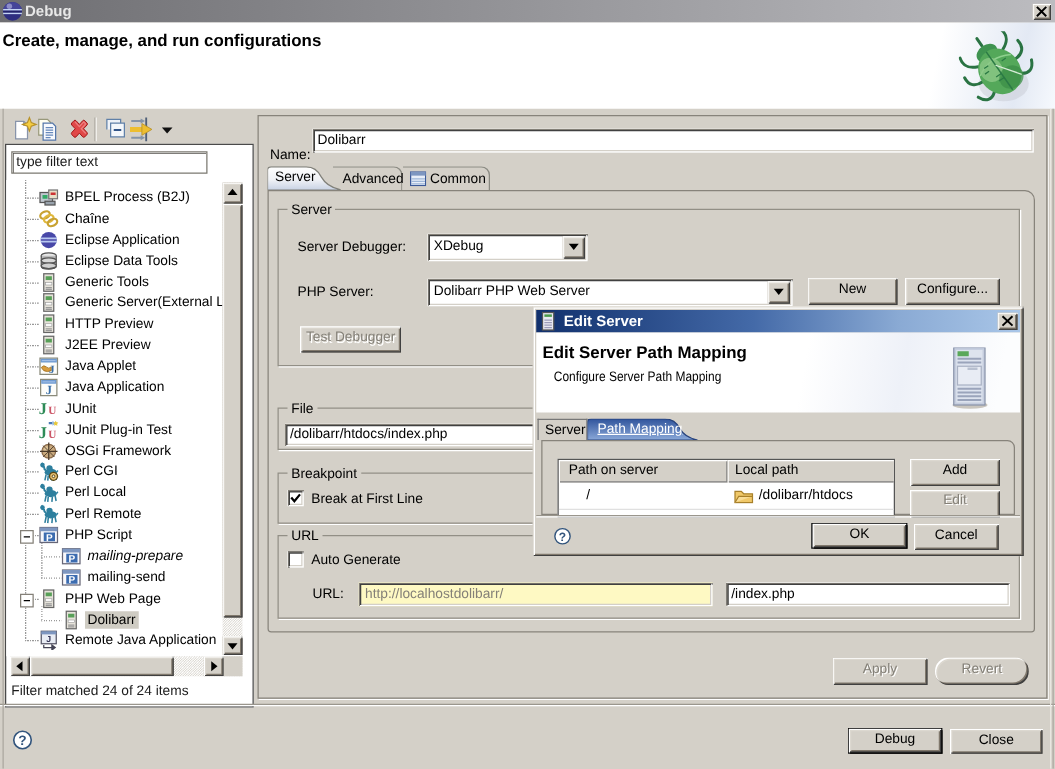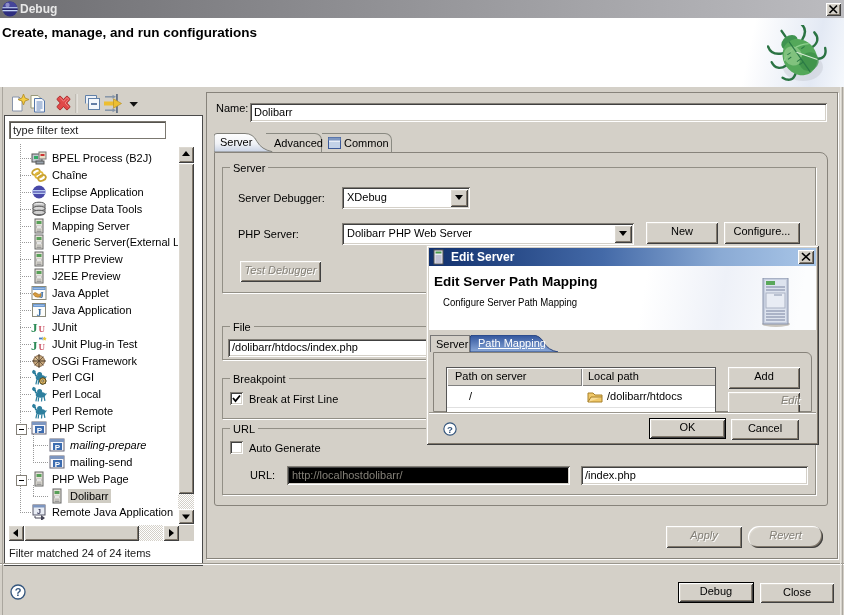--- a/index.html
+++ b/index.html
@@ -3,21 +3,21 @@
 * { margin:0; padding:0; box-sizing:border-box; }
 html,body { width:844px; height:615px; overflow:hidden; }
 body { font-family:"Liberation Sans", sans-serif; font-size:11px; background:#d4d0c8; color:#000; position:relative; }
 .abs { position:absolute; }
 .raised { background:#d4d0c8; box-shadow: inset 1px 1px 0 #ffffff, inset -1px -1px 0 #404040, inset 2px 2px 0 #dcd8d0, inset -2px -2px 0 #80786c; }
 .sunken { background:#fff; box-shadow: inset 1px 1px 0 #848078, inset -1px -1px 0 #ffffff, inset 2px 2px 0 #404040, inset -2px -2px 0 #d4d0c8; }
 .group { border:1px solid #928f86; box-shadow: 1px 1px 0 #ffffff, inset 1px 1px 0 #ffffff00; }
 .glabel { position:absolute; top:-6px; background:#d4d0c8; padding:0 3px; }
 .btn { position:absolute; background:#d4d0c8; box-shadow: inset 1px 1px 0 #ffffff, inset -1px -1px 0 #404040, inset 2px 2px 0 #dcd8d0, inset -2px -2px 0 #80786c; text-align:center; }
 .btn span { position:relative; top:3px; }
-.btn.disabled { color:#848078; text-shadow:1px 1px 0 #ffffff;font-style:italic; }
+.btn.disabled { color:#848078; text-shadow:1px 1px 0 #ffffff; }
 .btn.def { box-shadow: inset 0 0 0 1px #000, inset 2px 2px 0 #ffffff, inset -2px -2px 0 #404040, inset 3px 3px 0 #dcd8d0, inset -3px -3px 0 #80786c; }
 .cb { position:absolute; width:13px; height:13px; background:#fff; box-shadow: inset 1px 1px 0 #848078, inset -1px -1px 0 #ffffff, inset 2px 2px 0 #404040, inset -2px -2px 0 #d4d0c8; }
 </style></head>
 <body>
 
 <div class="abs" style="left:0;top:0;width:844px;height:18px;background:linear-gradient(to right,#6e6e72,#bcbcc0);">
   <svg class="abs" style="left:2px;top:1px" width="16" height="16" viewBox="0 0 16 16">
     <circle cx="8" cy="8" r="7.5" fill="#2e2e80"></circle>
     <path d="M0.5 8 A7.5 7.5 0 0 1 15.5 8 Z" fill="#45459a"></path>
     <circle cx="5.5" cy="4" r="2.2" fill="#9a9ad0" opacity="0.85"></circle>
@@ -150,21 +150,21 @@
       <span style="position:absolute;left:45px;top:1px;padding:1px 2px;white-space:nowrap;">Eclipse Data Tools</span>
     </div>
     <div style="position:absolute;left:0;top:74px;width:200px;height:17px;">
       <div style="position:absolute;left:15px;top:8px;width:11px;height:1px;background-image:repeating-linear-gradient(to right,#999 0 1px,transparent 1px 2px);"></div>
       <svg style="position:absolute;left:26px;top:0" width="16" height="16" viewBox="0 0 16 16">
         <rect x="4" y="1" width="8" height="14" fill="#e6e3da" stroke="#666"></rect>
         <rect x="5.5" y="3" width="5" height="3" fill="#58a058"></rect>
         <rect x="5.5" y="8" width="5" height="2" fill="#fff" stroke="#999" stroke-width="0.5"></rect>
         <path d="M5.5 12h5M5.5 13.5h5" stroke="#999"></path>
       </svg>
-      <span style="position:absolute;left:45px;top:1px;padding:1px 2px;white-space:nowrap;">Mapping Server</span>
+      <span style="position:absolute;left:45px;top:1px;padding:1px 2px;white-space:nowrap;">Generic Tools</span>
     </div>
     <div style="position:absolute;left:0;top:90px;width:200px;height:17px;">
       <div style="position:absolute;left:15px;top:8px;width:11px;height:1px;background-image:repeating-linear-gradient(to right,#999 0 1px,transparent 1px 2px);"></div>
       <svg style="position:absolute;left:26px;top:0" width="16" height="16" viewBox="0 0 16 16">
         <rect x="4" y="1" width="8" height="14" fill="#e6e3da" stroke="#666"></rect>
         <rect x="5.5" y="3" width="5" height="3" fill="#58a058"></rect>
         <rect x="5.5" y="8" width="5" height="2" fill="#fff" stroke="#999" stroke-width="0.5"></rect>
         <path d="M5.5 12h5M5.5 13.5h5" stroke="#999"></path>
       </svg>
       <span style="position:absolute;left:45px;top:1px;padding:1px 2px;white-space:nowrap;">Generic Server(External La</span>
@@ -363,21 +363,21 @@
       </svg></div>
   <div class="raised abs" style="left:16px;top:0;width:115px;height:16px;"></div>
   <div class="raised abs" style="left:155px;top:0;width:16px;height:16px;"><svg width="16" height="16">
         <path d="M6 4 L11 8 L6 12 Z" fill="#000"></path>
       </svg></div>
   <div class="abs" style="left:171px;top:0;width:15px;height:16px;background:#d4d0c8;"></div>
 </div>
 <div class="abs" style="left:9px;top:547px;width:190px;height:14px;background:#fff;color:#1a1a1a;">Filter matched 24 of 24 items</div>
 
 <div class="abs" style="left:206px;top:92px;width:632px;height:467px;border:1px solid #87837b;box-shadow:1px 1px 0 #fff;"></div>
-<span class="abs" style="left:216px;top:102px;">Name:</span>
+<span class="abs" style="left:216px;top:118px;">Name:</span>
 <div class="abs sunken" style="left:250px;top:103px;width:577px;height:19px;">
     <span style="position:absolute;left:4px;top:3px;">Dolibarr</span>
   </div>
 
 <div class="abs" style="left:214px;top:133px;width:614px;height:19px;z-index:2;">
   <div class="abs" style="left:52px;top:0;width:56px;height:19px;border-top:1px solid #8a8a82;border-right:1px solid #8a8a82;border-radius:0 7px 0 0;">
     <span style="position:absolute;left:8px;top:3px;">Advanced</span>
     </div>
   <div class="abs" style="left:108px;top:0;width:70px;height:19px;border-top:1px solid #8a8a82;border-right:1px solid #8a8a82;border-radius:0 7px 0 0;">
     <svg style="position:absolute;left:6px;top:3px" width="13" height="12">
@@ -436,21 +436,21 @@
         <path d="M3 6 L5.5 9 L10 3.5" stroke="#000" stroke-width="1.8" fill="none"></path>
       </svg></div>
   <span class="abs" style="left:26px;top:14px;">Break at First Line</span>
 </div>
 
 <div class="abs group" style="left:222px;top:428px;width:594px;height:67px;">
   <span class="glabel" style="left:7px;text-align:center;">URL</span>
   <div class="cb" style="left:7px;top:12px;"></div>
   <span class="abs" style="left:26px;top:13px;">Auto Generate</span>
   <span class="abs" style="left:27px;top:40px;">URL:</span>
-  <div class="abs" style="left:64px;top:37px;width:283px;height:19px;background:#000000;box-shadow: inset 1px 1px 0 #848078, inset -1px -1px 0 #ffffff, inset 2px 2px 0 #404040, inset -2px -2px 0 #d4d0c8;">
+  <div class="abs" style="left:64px;top:37px;width:283px;height:19px;background:#fef9c3;box-shadow: inset 1px 1px 0 #848078, inset -1px -1px 0 #ffffff, inset 2px 2px 0 #404040, inset -2px -2px 0 #d4d0c8;">
     <span style="position:absolute;left:5px;top:3px;color:#848078;">http://localhostdolibarr/</span>
     </div>
   <div class="abs sunken" style="left:358px;top:37px;width:227px;height:19px;">
       <span style="position:absolute;left:4px;top:3px;">/index.php</span>
     </div>
 </div>
 
 <div class="btn disabled" style="left:666px;top:526px;width:76px;height:22px;"><span>Apply</span></div>
 <div class="btn disabled" style="left:748px;top:526px;width:75px;height:22px;border-radius:11px;"><span>Revert</span></div>
 
@@ -526,21 +526,21 @@
       </div>
     <span class="abs" style="left:22px;top:22px;">/</span>
     <svg class="abs" style="left:140px;top:22px" width="16" height="13">
         <path d="M1 3 L6 3 L8 5 L15 5 L15 12 L1 12 Z" fill="#f0c869" stroke="#a8802a"></path>
         <path d="M1 12 L4 7 L15 7" fill="#f8dc96" stroke="#a8802a"></path>
       </svg>
     <span class="abs" style="left:160px;top:22px;">/dolibarr/htdocs</span>
     <div class="abs" style="left:0;top:39px;width:270px;height:1px;background:#e0e0e0;"></div>
   </div>
   <div class="btn" style="left:302px;top:122px;width:72px;height:22px;"><span>Add</span></div>
-  <div class="btn disabled" style="left:302px;top:147px;width:72px;height:22px;text-align:right;"><span style="top:2px">Edit</span></div>
+  <div class="btn disabled" style="left:302px;top:147px;width:72px;height:22px;"><span style="top:2px">Edit</span></div>
 
   <div class="abs" style="left:3px;top:167px;width:387px;height:2px;border-top:1px solid #9a968d;border-bottom:1px solid #ffffff;"></div>
   <svg class="abs" style="left:17px;top:177px" width="14" height="14" viewBox="0 0 16 16">
     <circle cx="8" cy="8" r="7" fill="#fff" stroke="#33557d" stroke-width="1.3"></circle>
     <text x="8" y="12" text-anchor="middle" font-size="11" font-weight="bold" fill="#33557d" font-family="Liberation Sans">?</text>
   </svg>
   <div class="btn def" style="left:223px;top:173px;width:77px;height:21px;"><span>OK</span></div>
   <div class="btn" style="left:305px;top:174px;width:68px;height:21px;"><span>Cancel</span></div>
 </div>
 

